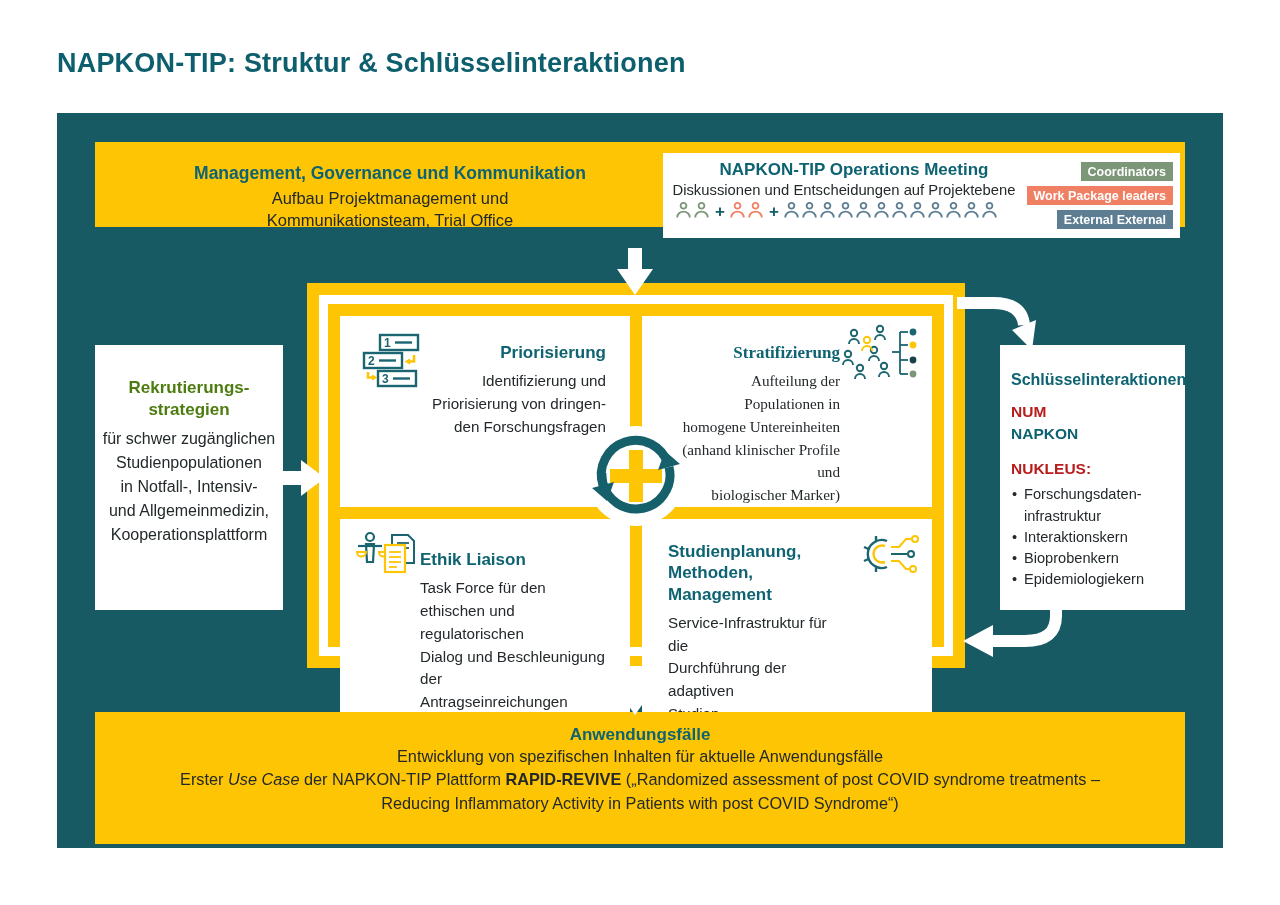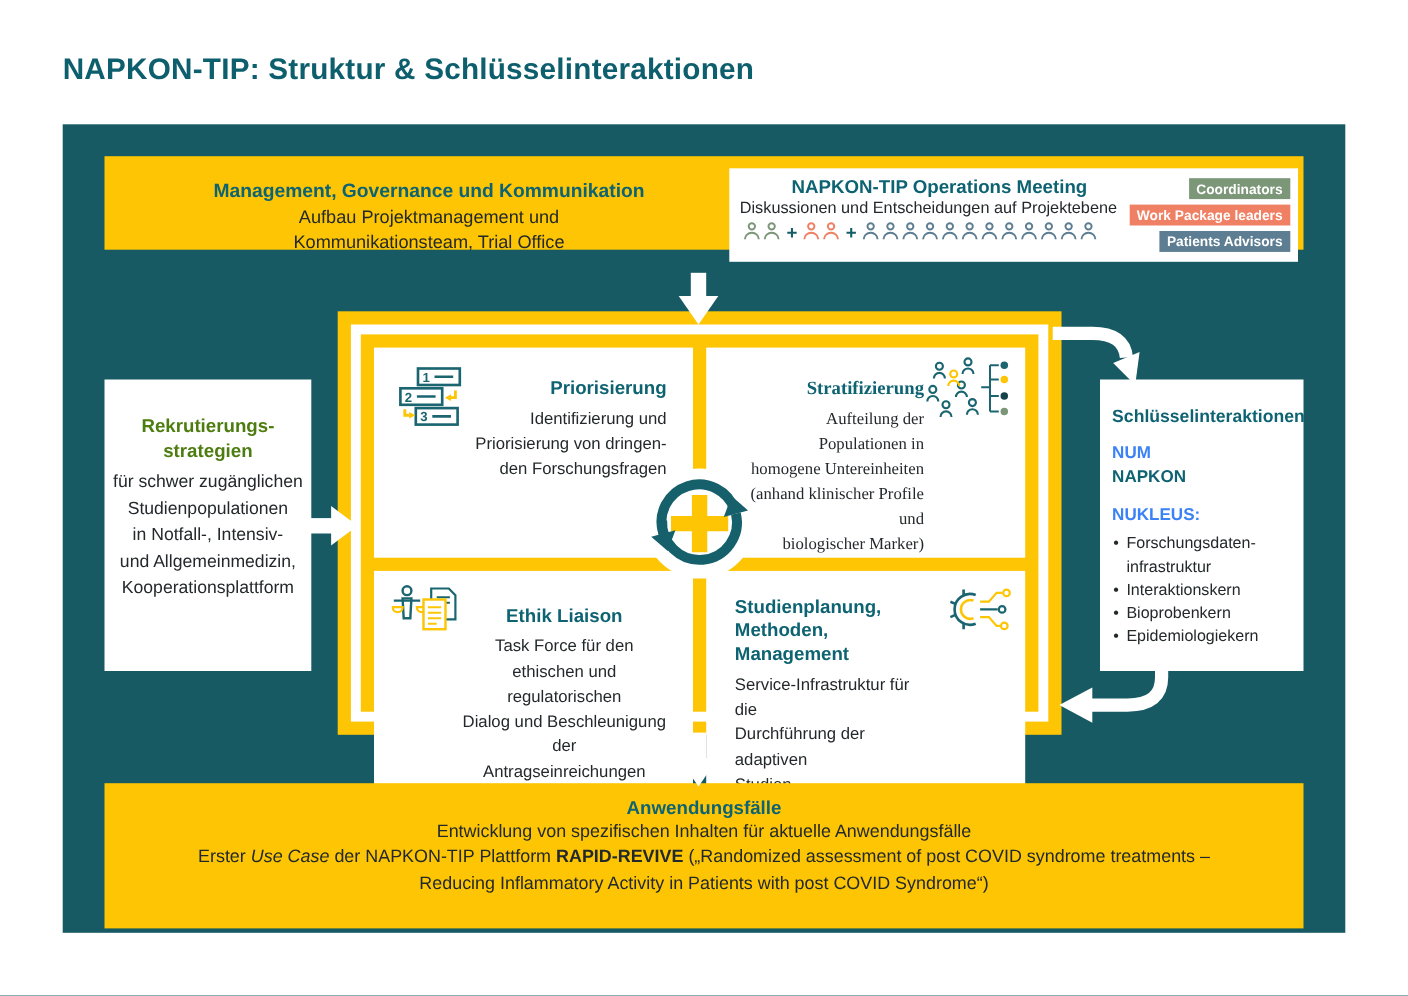--- a/index.html
+++ b/index.html
@@ -33,39 +33,39 @@
 
   
   .box-left { position:absolute; left:38px; top:232px; width:188px; height:265px; background:#fff;
               box-sizing:border-box; padding-top:32px; text-align:center; }
   .box-left-title { color:#4d7c0f; font-weight:bold; font-size:17px; line-height:1.3; white-space:pre-line; }
   .box-left-body { font-size:16px; line-height:1.5; white-space:pre-line; margin-top:6px; }
 
   .box-right { position:absolute; left:943px; top:232px; width:185px; height:265px; background:#fff;
                box-sizing:border-box; padding:26px 6px 0 11px; }
   .box-right-title { color:#0e6372; font-weight:bold; font-size:16px; white-space:nowrap; }
-  .kv { color:#3b82f6; font-weight:bold; font-size:15.5px; line-height:1.45; margin-top:12px; }
+  .kv { color:#b91c1c; font-weight:bold; font-size:15.5px; line-height:1.45; margin-top:12px; }
   .kv2 { color:#0e6372; font-weight:bold; font-size:15.5px; line-height:1.45; }
   .box-right ul { list-style:none; margin:4px 0 0 0; padding:0; }
   .box-right li { font-size:14.6px; line-height:1.45; padding-left:13px; position:relative; white-space:pre-line; }
   .box-right li::before { content:"•"; position:absolute; left:1px; color:#23292b; }
 
   
   .central { position:absolute; left:250px; top:170px; width:658px; height:385px;
              background:#fdc504; padding:12px; box-sizing:border-box; }
   .c2 { width:100%; height:100%; background:#fff; padding:9px; box-sizing:border-box; }
   .c3 { width:100%; height:100%; background:#fdc504; padding:12px; box-sizing:border-box; }
   .cgrid { width:100%; height:100%; display:grid; grid-template-columns:1fr 1fr;
            grid-template-rows:1fr 1fr; gap:12px; background:#fdc504; }
   .cell { background:#fff; position:relative; box-sizing:border-box; }
   .q-title { color:#0e6372; font-weight:bold; font-size:17px; line-height:1.25; white-space:pre-line; }
   .q-body { font-size:15.2px; line-height:1.5; white-space:pre-line; margin-top:7px; }
   .cell-tl { text-align:right; padding:26px 24px 0 90px; }
   .cell-tr { text-align:right; padding:26px 92px 0 26px;font-family:Liberation Serif, serif; }
-  .cell-bl { text-align:center; padding:30px 24px 0 80px; }
+  .cell-bl { text-align:left; padding:30px 24px 0 80px; }
   .cell-br { text-align:left; padding:22px 88px 0 26px; }
   .q-icon { position:absolute; }
   .icon-priority { left:22px; top:16px; }
   .icon-strat { right:8px; top:8px; }
   .icon-ethics { left:16px; top:12px; }
   .icon-methods { right:8px; top:8px; }
 
   
   .hub { position:absolute; left:529px; top:313px; width:100px; height:100px; border-radius:50%;
          background:#fff; z-index:6; }
@@ -165,21 +165,21 @@
             </svg>
             <svg class="person" viewBox="0 0 20 20">
               <circle cx="10" cy="5" r="3.4" fill="none" stroke="#5c7d92" stroke-width="2.1"></circle>
               <path d="M2.6,18.8 a7.4,7 0 0 1 14.8,0" fill="none" stroke="#5c7d92" stroke-width="2.1"></path>
             </svg>
           </div>
       </div>
       <div class="badges">
         <div class="badge" style="background: rgb(124, 150, 120);">Coordinators</div>
         <div class="badge" style="background: rgb(240, 128, 100);">Work Package leaders</div>
-        <div class="badge" style="background: rgb(92, 125, 146);">Patients Advisors</div>
+        <div class="badge" style="background: rgb(92, 125, 146);">External External</div>
       </div>
     </div>
   </div>
 
   <div class="box-left">
     <div class="box-left-title">Rekrutierungs-
 strategien</div>
     <div class="box-left-body">für schwer zugänglichen
 Studienpopulationen
 in Notfall-, Intensiv-

